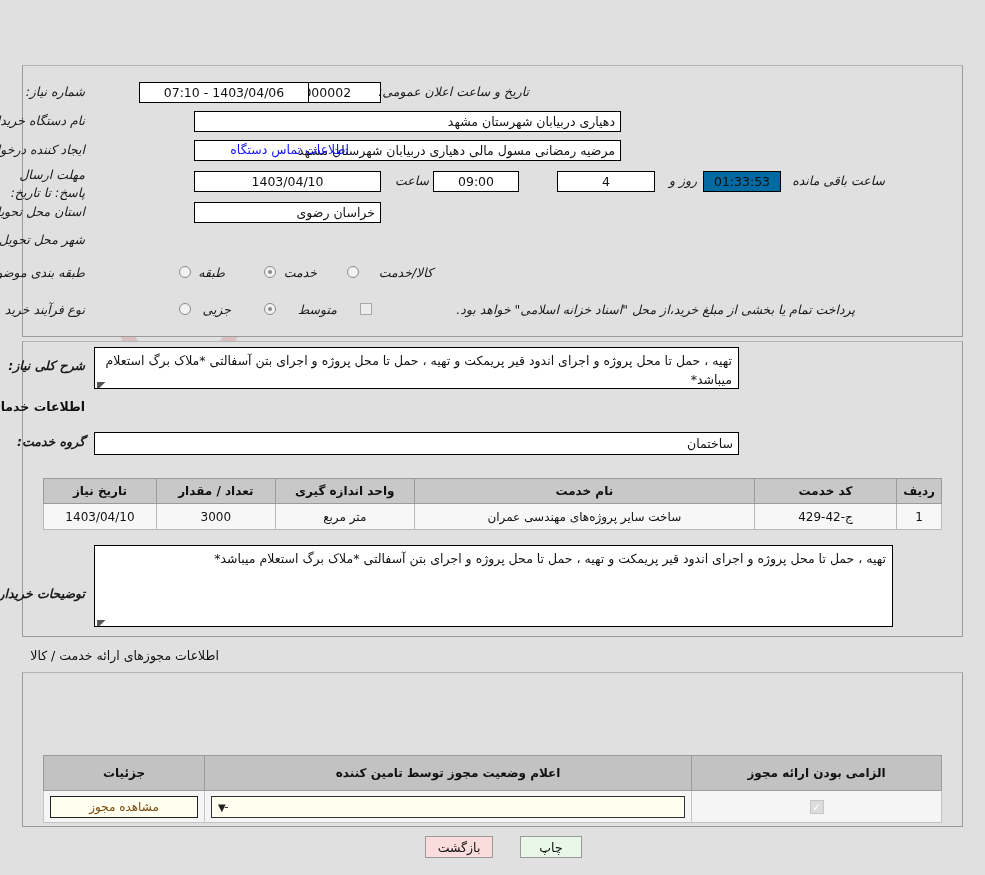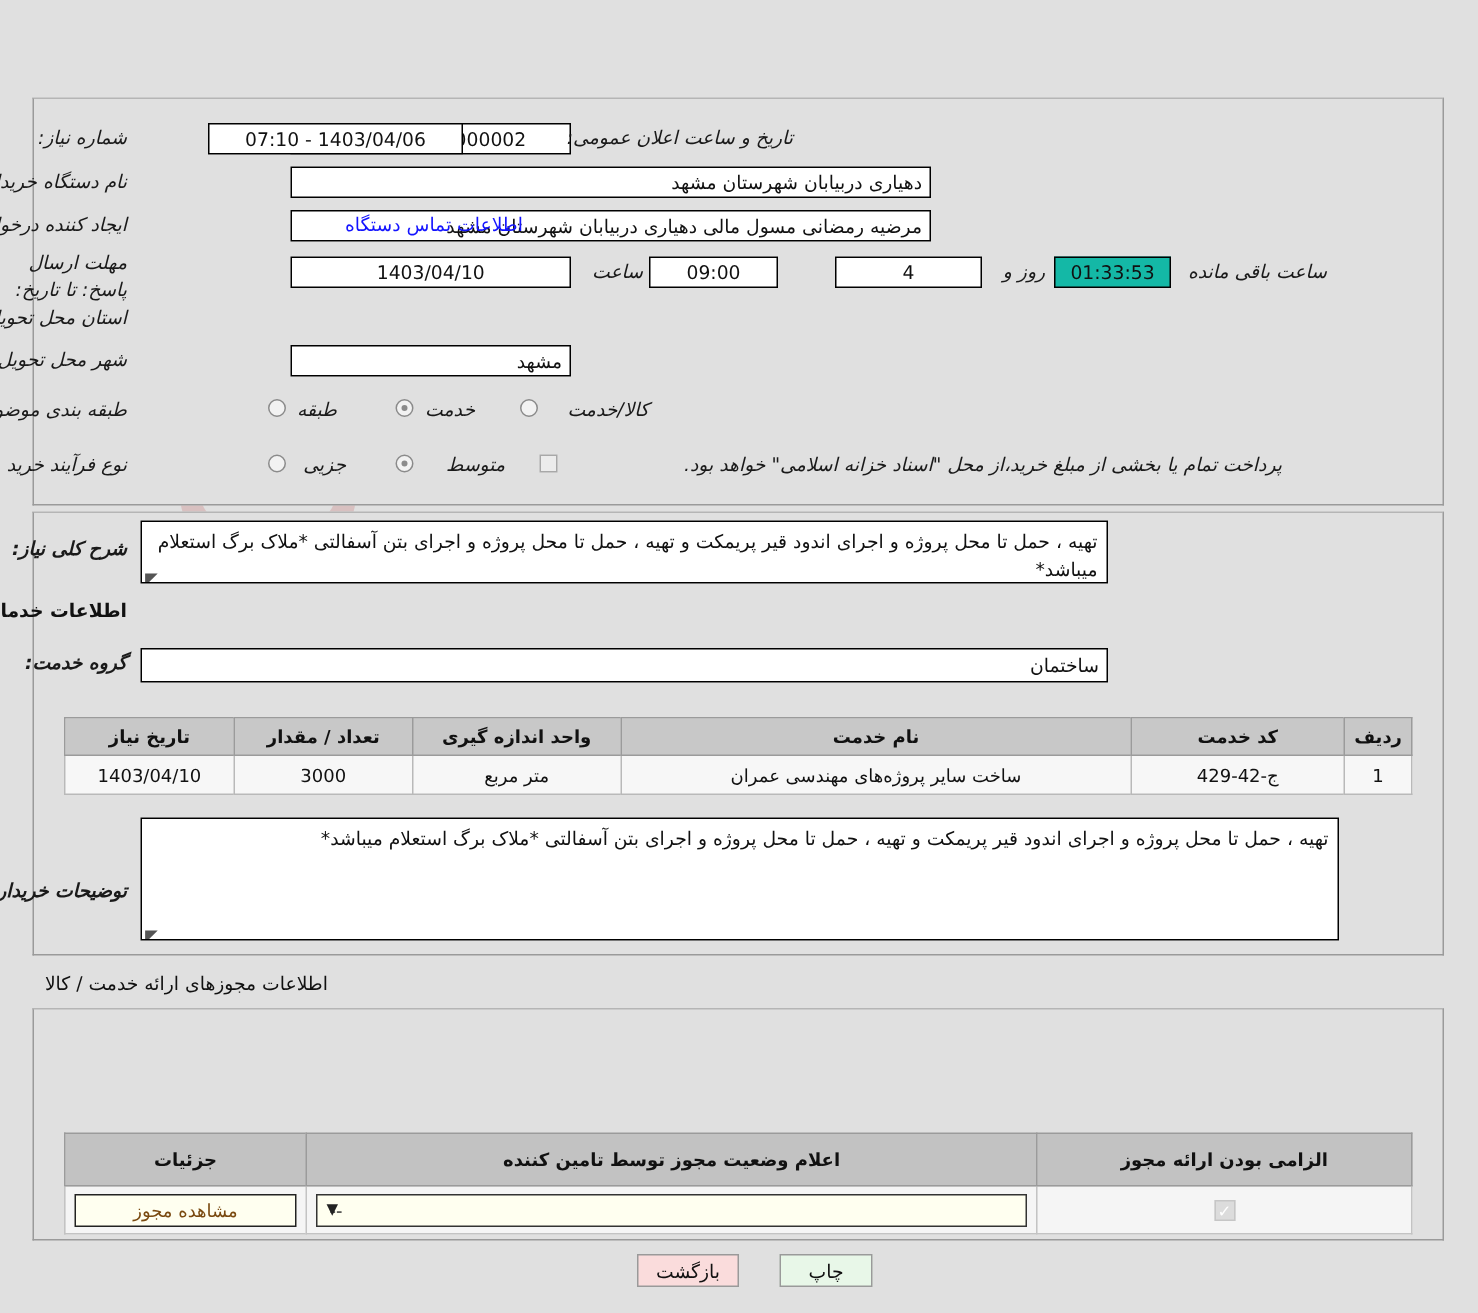--- a/index.html
+++ b/index.html
@@ -78,21 +78,21 @@
     border: 1px solid #000000;
     font-size: 12.5px; color: #111;
     display: flex; align-items: center;
     padding: 0 5px;
     height: 21px;
     white-space: nowrap; overflow: hidden;
     z-index: 3;
   }
   .fld.center { justify-content: center; }
   .fld.right  { justify-content: flex-start; }
-  .fld.yellow { background: #14b8a6; }
+  .fld.yellow { background: #0369a1; }
   .link {
     position: absolute; font-size: 12.5px; color: #1414ff;
     white-space: nowrap; cursor: pointer; z-index: 3;
   }
 
   
   .radio {
     position: absolute; width: 12px; height: 12px; border-radius: 50%;
     border: 1px solid #8b8b8b; background: #f2f2f2; z-index: 3;
   }
@@ -210,23 +210,23 @@
   <div class="lbl" style="right:900px; top:166px; line-height:1.45; white-space:normal; width:84px; text-align:right;">مهلت ارسال پاسخ: تا تاریخ:</div>
   <div class="fld center" style="right:604px; top:171px; width:187px;">1403/04/10</div>
   <div class="lbl" style="right:556px; top:173px;">ساعت</div>
   <div class="fld center" style="right:466px; top:171px; width:86px;">09:00</div>
   <div class="fld center" style="right:330px; top:171px; width:98px;">4</div>
   <div class="lbl" style="right:288px; top:173px;">روز و</div>
   <div class="fld center yellow" style="right:204px; top:171px; width:78px;">01:33:53</div>
   <div class="lbl" style="right:100px; top:173px;">ساعت باقی مانده</div>
 
   <div class="lbl" style="right:900px; top:204px;">استان محل تحویل:</div>
+  <div class="fld right" style="right:604px; top:202px; width:187px;">خراسان رضوی</div>
 
   <div class="lbl" style="right:900px; top:232px;">شهر محل تحویل:</div>
-  <div class="fld right" style="right:604px; top:230px; width:187px;">مشهد</div>
 
   <div class="lbl" style="right:900px; top:265px;">طبقه بندی موضوعی:</div>
   <div class="radio" style="right:794px; top:266px;"></div>
   <div class="lbl" style="right:760px; top:265px;">طبقه</div>
   <div class="radio on" style="right:709px; top:266px;"></div>
   <div class="lbl" style="right:668px; top:265px;">خدمت</div>
   <div class="radio" style="right:626px; top:266px;"></div>
   <div class="lbl" style="right:552px; top:265px;">کالا/خدمت</div>
 
   <div class="lbl" style="right:900px; top:302px;">نوع فرآیند خرید :</div>

